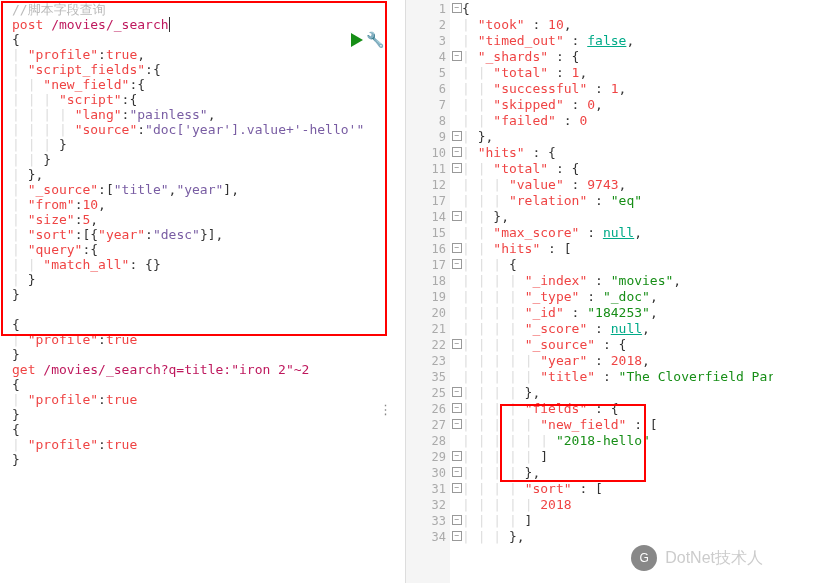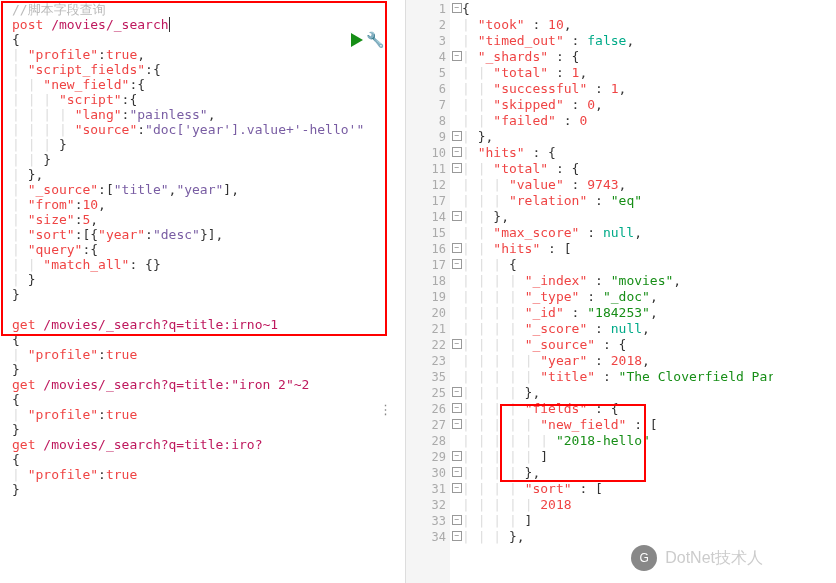--- a/index.html
+++ b/index.html
@@ -13,21 +13,21 @@
   .gutter .fold { position: absolute; right: -12px; top: 2px; width: 10px; height: 10px; border: 1px solid #999; font-size: 8px; line-height: 8px; text-align: center; color: #888; background: #fff; }
   .code-area { position: absolute; left: 44px; right: 0; top: 0; bottom: 0; padding: 1px 4px 1px 12px; }
   .code-area .line { height: 16px; line-height: 16px; white-space: pre; }
   .left-code { padding: 2px 4px; }
   .left-code .line { height: 15px; line-height: 15px; white-space: pre; font-size: 13px; padding-left: 8px; }
   .redbox { position: absolute; border: 2px solid #f00; pointer-events: none; }
   .kw { color: #ef4444; }
   .str { color: #795da3; }
   .strg { color: #178e17; }
   .url { color: #be185d; }
-  .null { color: #0a8; }
+  .null { color: #0a8; text-decoration: underline; }
   .grey { color: #bbb; }
   .play-btn { position: absolute; right: 42px; top: 33px; width: 0; height: 0; border-left: 12px solid #178e17; border-top: 7px solid transparent; border-bottom: 7px solid transparent; cursor: pointer; }
   .wrench { position: absolute; right: 20px; top: 31px; color: #3080d0; font-size: 15px; cursor: pointer; }
   .guide { color: #ddd; }
   .dots { position: absolute; right: 12px; top: 402px; color: #888; letter-spacing: 1px; cursor: pointer; }
   .watermark { position: absolute; right: 10px; bottom: 12px; display: flex; align-items: center; color: #ccc; font-size: 16px; font-family: sans-serif; }
   .watermark .logo { width: 26px; height: 26px; border-radius: 50%; background: #888; color: #fff; display: flex; align-items: center; justify-content: center; font-size: 12px; margin-right: 8px; }
 </style>
 </head>
 <body>
@@ -50,29 +50,27 @@
         <div class="line"><span class="guide">|</span> },</div>
         <div class="line"><span class="guide">|</span> <span class="kw">"_source"</span>:[<span class="str">"title"</span>,<span class="str">"year"</span>],</div>
         <div class="line"><span class="guide">|</span> <span class="kw">"from"</span>:<span class="kw">10</span>,</div>
         <div class="line"><span class="guide">|</span> <span class="kw">"size"</span>:<span class="kw">5</span>,</div>
         <div class="line"><span class="guide">|</span> <span class="kw">"sort"</span>:[{<span class="kw">"year"</span>:<span class="str">"desc"</span>}],</div>
         <div class="line"><span class="guide">|</span> <span class="kw">"query"</span>:{</div>
         <div class="line"><span class="guide">|</span> <span class="guide">|</span> <span class="kw">"match_all"</span>: {}</div>
         <div class="line"><span class="guide">|</span> }</div>
         <div class="line">}</div>
         <div class="line">&nbsp;</div>
-        <div class="line"><span class="kw">get</span><span class="url"> /movies/_search?q=title:irno~1</span></div>
         <div class="line">{</div>
         <div class="line"><span class="guide">|</span> <span class="kw">"profile"</span>:<span class="kw">true</span></div>
         <div class="line">}</div>
         <div class="line"><span class="kw">get</span><span class="url"> /movies/_search?q=title:"iron 2"~2</span></div>
         <div class="line">{</div>
         <div class="line"><span class="guide">|</span> <span class="kw">"profile"</span>:<span class="kw">true</span></div>
         <div class="line">}</div>
-        <div class="line"><span class="kw">get</span><span class="url"> /movies/_search?q=title:iro?</span></div>
         <div class="line">{</div>
         <div class="line"><span class="guide">|</span> <span class="kw">"profile"</span>:<span class="kw">true</span></div>
         <div class="line">}</div>
       </div>
     <div class="play-btn"></div>
     <div class="wrench">🔧</div>
     <div class="dots">⋮</div>
   </div>
   <div class="pane right-pane">
     <div class="gutter" id="gutter">

